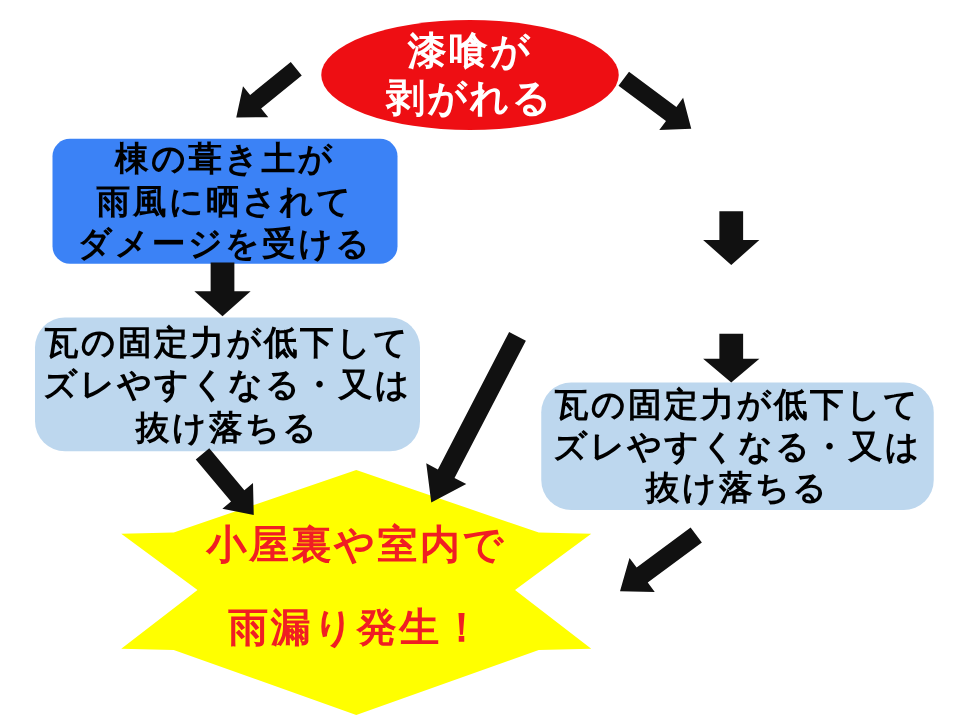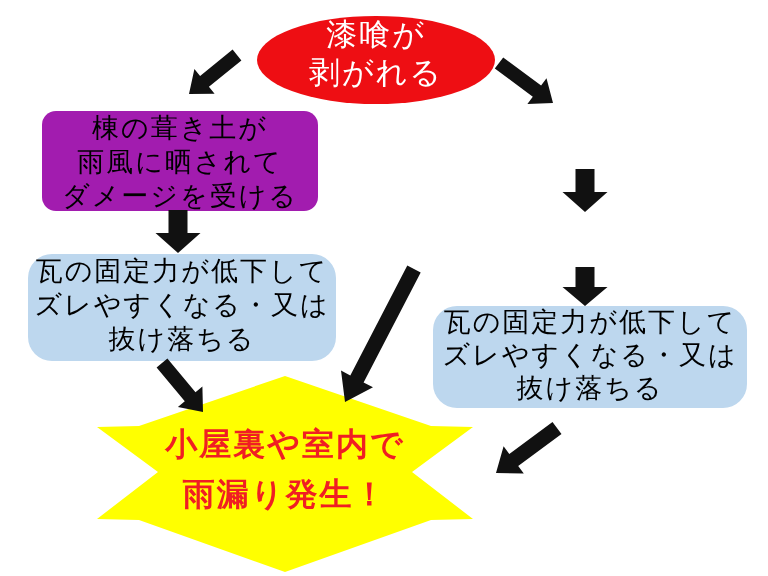--- a/index.html
+++ b/index.html
@@ -2,50 +2,50 @@
 <html><head>
 <meta charset="utf-8">
 <style>
   html,body{margin:0;padding:0;background:#ffffff;}
   .canvas{
     position:relative;width:768px;height:576px;background:#ffffff;
     font-family:"Liberation Sans","DejaVu Sans",sans-serif;
     overflow:hidden;
   }
   .node{
-    position:absolute;display:flex;justify-content:center;
-    text-align:center;font-weight:normal;color:#000;
+    position:absolute;display:flex;align-items:center;justify-content:center;
+    text-align:center;font-weight:bold;color:#000;
     white-space:pre-line;box-sizing:border-box;
   }
   .node .node-text{white-space:pre-line;}
   .ellipse{border-radius:50%;}
   .rounded{border-radius:14px;}
   .small-r{border-radius:10px;}
   .big-r{border-radius:24px;}
   #overlay{position:absolute;left:0;top:0;width:768px;height:576px;pointer-events:none;}
   .leak-text{
     position:absolute;left:105px;top:418px;width:360px;height:102px;
     display:flex;align-items:center;justify-content:center;text-align:center;
-    font-weight:bold;font-size:32px;line-height:50px;letter-spacing:2px;
+    font-weight:bold;font-size:32px;line-height:67px;letter-spacing:2px;
     white-space:pre-line;z-index:3;
   }
   .txt-l{font-size:27px;line-height:34px;letter-spacing:2px;}
   .txt-xl{font-size:31px;line-height:38px;letter-spacing:2px;}
 </style>
 </head>
 <body>
 
 <div class="canvas">
 
   <div class="node ellipse txt-xl" style="left: 257px; top: 16px; width: 238px; height: 88px; background: rgb(238, 14, 19); color: rgb(255, 255, 255);">
     <span class="node-text">漆喰が
 剥がれる</span>
   </div>
 
-  <div class="node rounded txt-l" style="left: 42px; top: 111px; width: 276px; height: 100px; background: #a21caf; color: rgb(0, 0, 0);">
+  <div class="node rounded txt-l" style="left: 42px; top: 111px; width: 276px; height: 100px; background: #3b82f6; color: rgb(0, 0, 0);">
     <span class="node-text">棟の葺き土が
 雨風に晒されて
 ダメージを受ける</span>
   </div>
 
 
 
   <div class="node big-r txt-l" style="left: 28px; top: 254px; width: 308px; height: 107px; background: rgb(189, 215, 238); color: rgb(0, 0, 0);">
     <span class="node-text">瓦の固定力が低下して
 ズレやすくなる・又は

